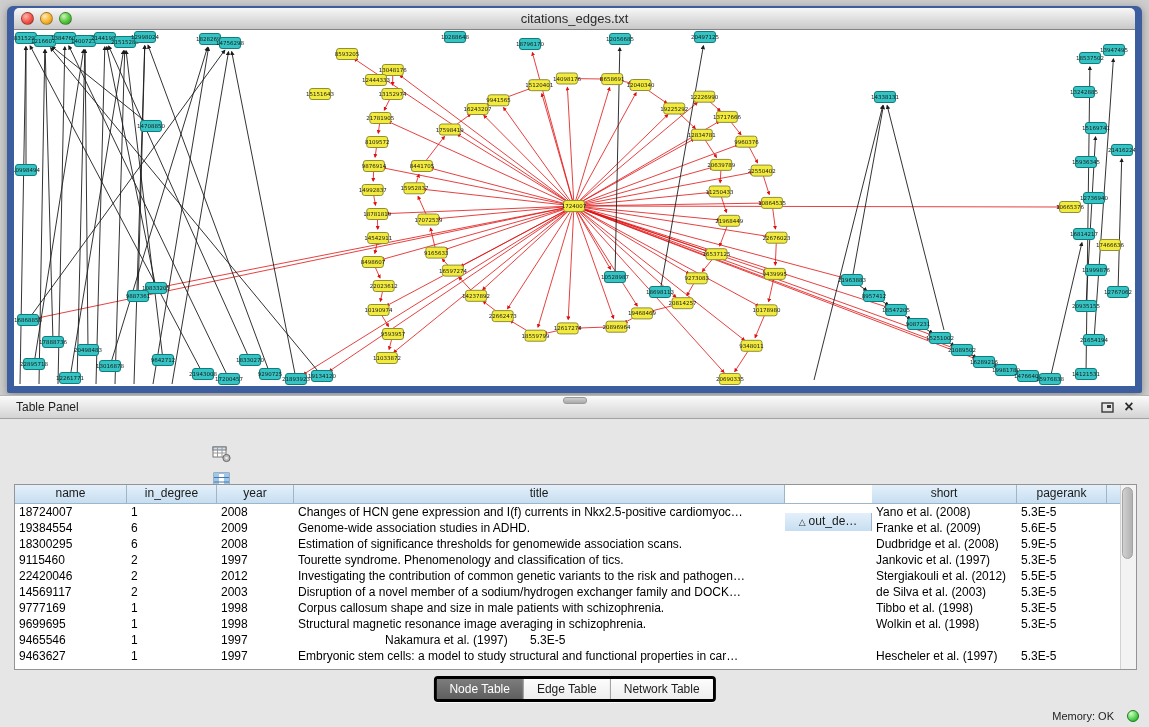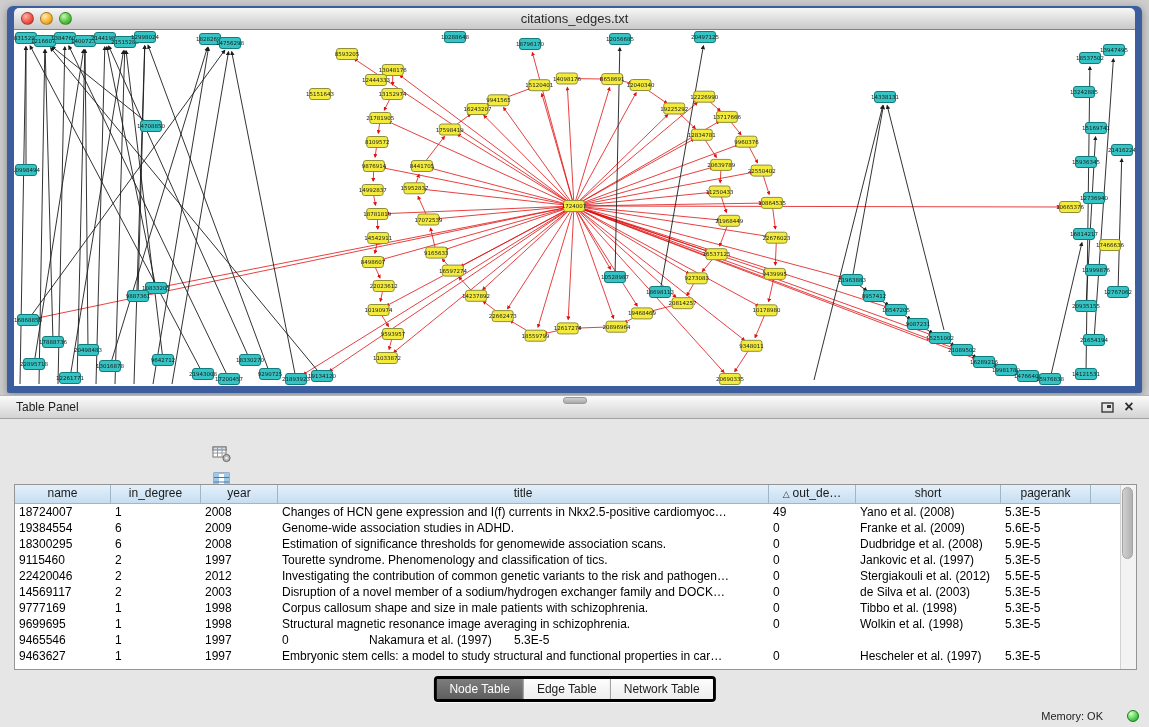--- a/index.html
+++ b/index.html
@@ -49,37 +49,37 @@
   .thead{display:flex;height:18px;border-bottom:1px solid #9fb6c8;margin-right:15px;}
   .hcell{box-sizing:border-box;height:18px;line-height:17px;text-align:center;font-size:12px;
     color:#1a1a1a;background:linear-gradient(#e4f0fa,#c6def1);border-right:1px solid #9fb6c8;
     overflow:hidden;white-space:nowrap;}
   .hfill{flex:1;border-right:none;}
   .sortglyph{font-size:9px;margin-right:3px;color:#333;}
   .tbody{margin-right:15px;}
   .trow{display:flex;height:16px;}
   .tcell{box-sizing:border-box;padding:0 4px;font-size:12px;line-height:16px;color:#000;
     overflow:hidden;white-space:nowrap;}
-  .c0{width:96px;} .c1{width:90px;} .c2{width:77px;} .c3{width:491px;}
-  .c4{width:87px;} .c5{width:145px;} .c6{width:90px;}
+  .c0{width:112px;} .c1{width:90px;} .c2{width:77px;} .c3{width:491px;}
+  .c4{width:87px;margin-top:28px;} .c5{width:145px;} .c6{width:90px;}
   .tcell.c5{text-align:left;}
   .vscroll{position:absolute;right:0;top:0;bottom:0;width:15px;background:#f3f3f3;
     border-left:1px solid #d2d2d2;}
   .thumb{position:absolute;left:1px;top:2px;width:11px;height:72px;border-radius:6px;
     background:linear-gradient(90deg,#d0d0d0,#b2b2b2);border:1px solid #a3a3a3;box-sizing:border-box;}
 
   .tabs{position:absolute;left:50%;top:281px;transform:translateX(-50%);display:flex;height:20px;
     border:3px solid #000000;border-radius:4px;overflow:hidden;background:#fff;
     box-shadow:0 1px 0 rgba(255,255,255,.8);}
   .tab{padding:0 13px;font-size:12px;line-height:20px;color:#1c1c1c;
     background:linear-gradient(#fdfdfd,#ededed);border-left:1px solid #9b9b9b;}
   .tab:first-child{border-left:none;}
   .tab.selected{background:linear-gradient(#7d7d7d,#5f5f5f);color:#fff;}
 
-  .statusbar{position:absolute;right:10px;bottom:5px;display:flex;align-items:center;gap:24px;}
+  .statusbar{position:absolute;right:10px;bottom:5px;display:flex;align-items:center;gap:13px;}
   .mem-label{font-size:11px;color:#222;}
   .memdot{width:12px;height:12px;border-radius:50%;border:1px solid #1c7a1c;box-sizing:border-box;
     background:radial-gradient(circle at 30% 25%,#d9ffc6,#57d457 55%,#1f9a1f);}
 </style>
 </head>
 <body>
 
 <div class="page">
 
   <div class="net-window">

